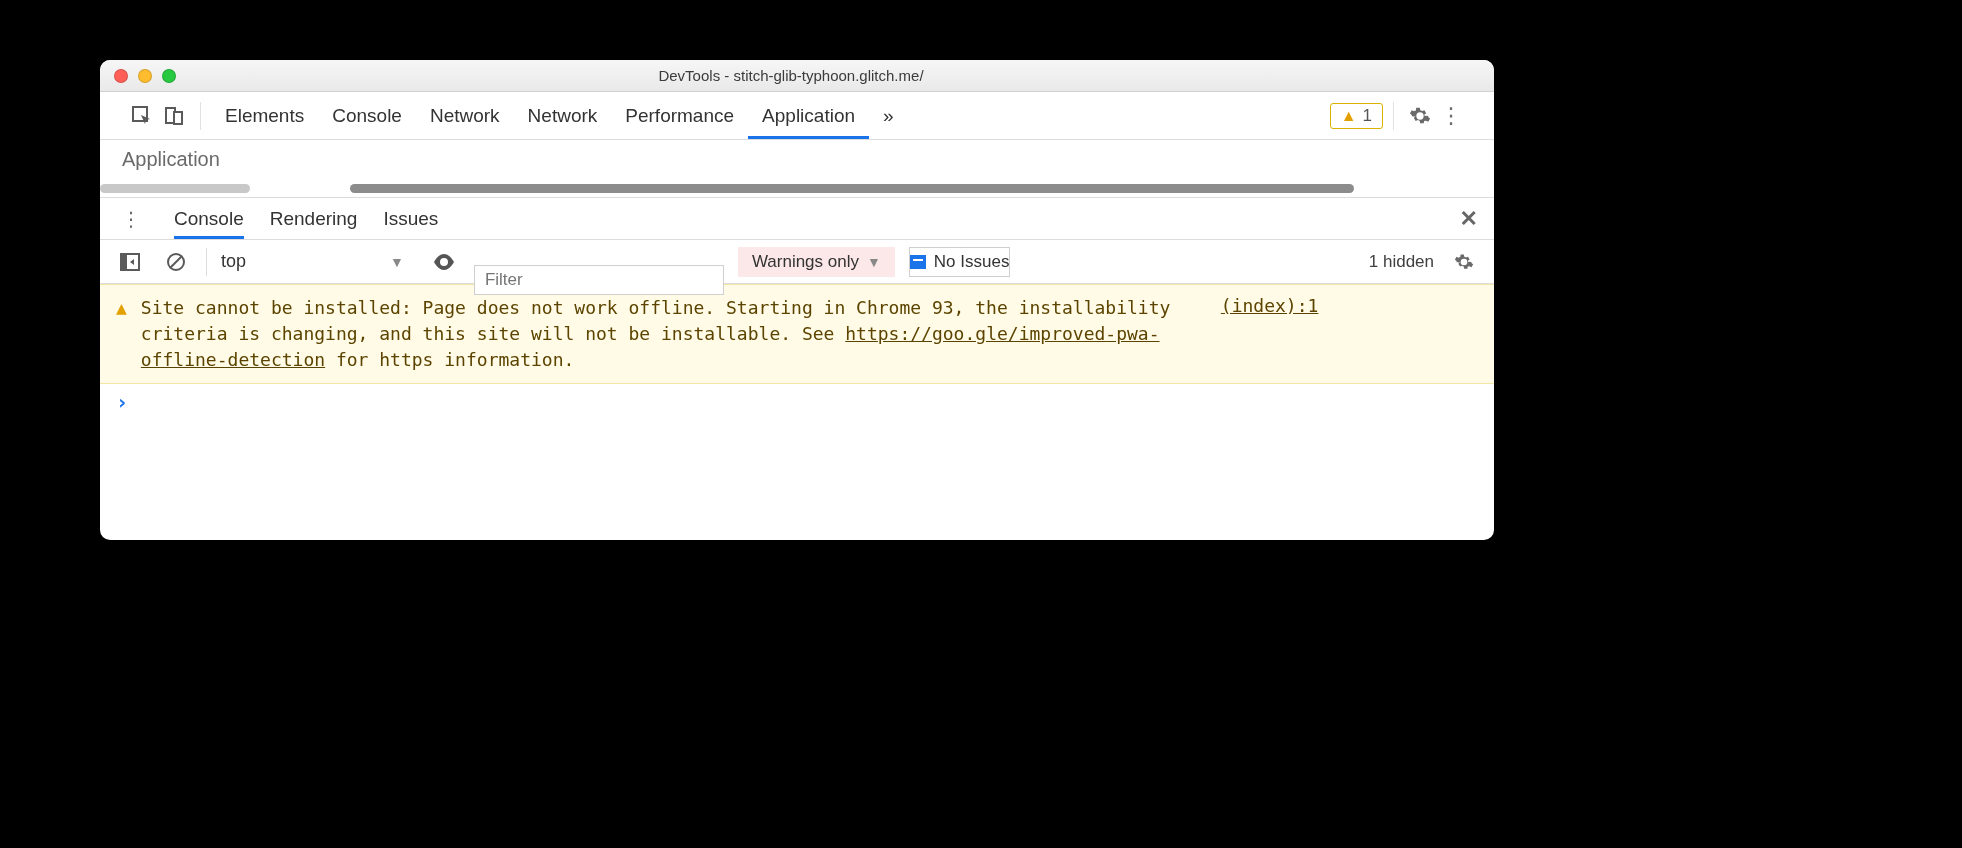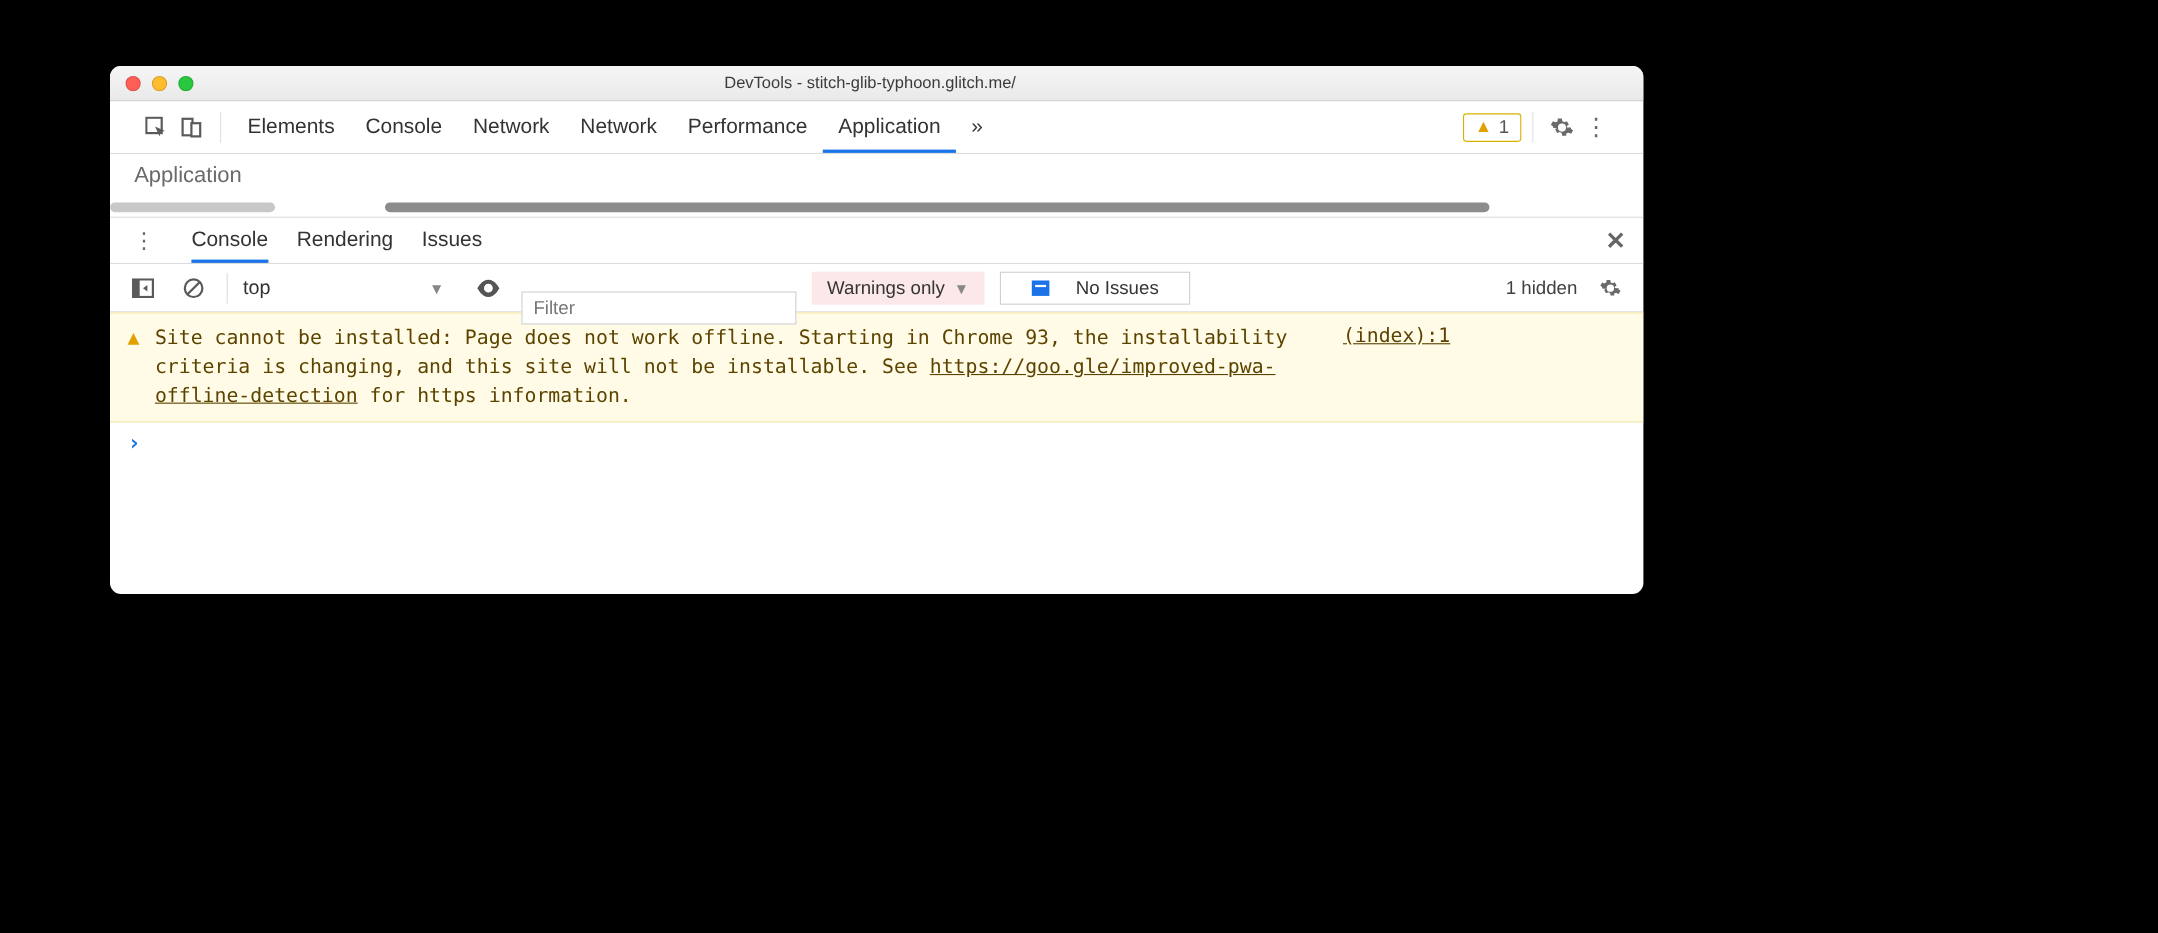--- a/index.html
+++ b/index.html
@@ -41,21 +41,21 @@
   .dtab { font-size:19px; color:#333; height:100%; display:flex; align-items:center; }
   .dtab.active { border-bottom:3px solid #1a73e8; padding-top:3px;}
   .close-x { margin-left:auto; font-size:22px; color:#666; font-weight:bold;}
   
   .console-bar { height:44px; border-bottom:1px solid #dcdcdc; display:flex; align-items:center; gap:14px; padding:0 14px;}
   .ctx { display:flex; align-items:center; gap:12px; border-left:1px solid #dcdcdc; padding:0 10px 0 14px; font-size:18px; color:#333; height:28px;}
   .dd-caret { color:#888; font-size:14px;}
   .eye { font-size:20px; color:#555;}
   .filter-input { width:250px; height:30px; border:1px solid #cfcfcf; background:#fff; font-size:17px; color:#888; padding:0 10px;margin-top:36px;}
   .level { background:#fce8e8; height:30px; display:flex; align-items:center; padding:0 14px; font-size:17px; color:#333;}
-  .no-issues { border:1px solid #cfcfcf; height:30px; display:flex; align-items:center; padding:0 28px; gap:24px; font-size:17px; color:#333;}
+  .no-issues { border:1px solid #cfcfcf; height:30px; display:flex; align-items:center; padding:0 0; gap:8px; font-size:17px; color:#333;}
   .msg-ic { width:16px; height:14px; background:#1a73e8; position:relative;}
   .msg-ic::after{content:""; position:absolute; left:3px; top:4px; right:3px; height:2px; background:#fff;}
   .hidden-count { color:#404040; font-size:17px; }
   
   .warn-row { background:#fffbe6; border-top:1px solid #f3e7a7; border-bottom:1px solid #f3e7a7; padding:10px 16px; font-family: Menlo, Consolas, monospace; font-size:18px; color:#5c4400; display:flex; }
   .warn-row .wicon { color:#e2a100; margin-right:14px; font-size:18px; margin-top:2px;}
   .warn-row .msg { flex:1; line-height:1.45; max-width: 1080px;}
   .warn-row .msg a { color:#5c4400; text-decoration:underline;}
   .warn-row .src { color:#5c4400; text-decoration:underline; white-space:nowrap;}
   

